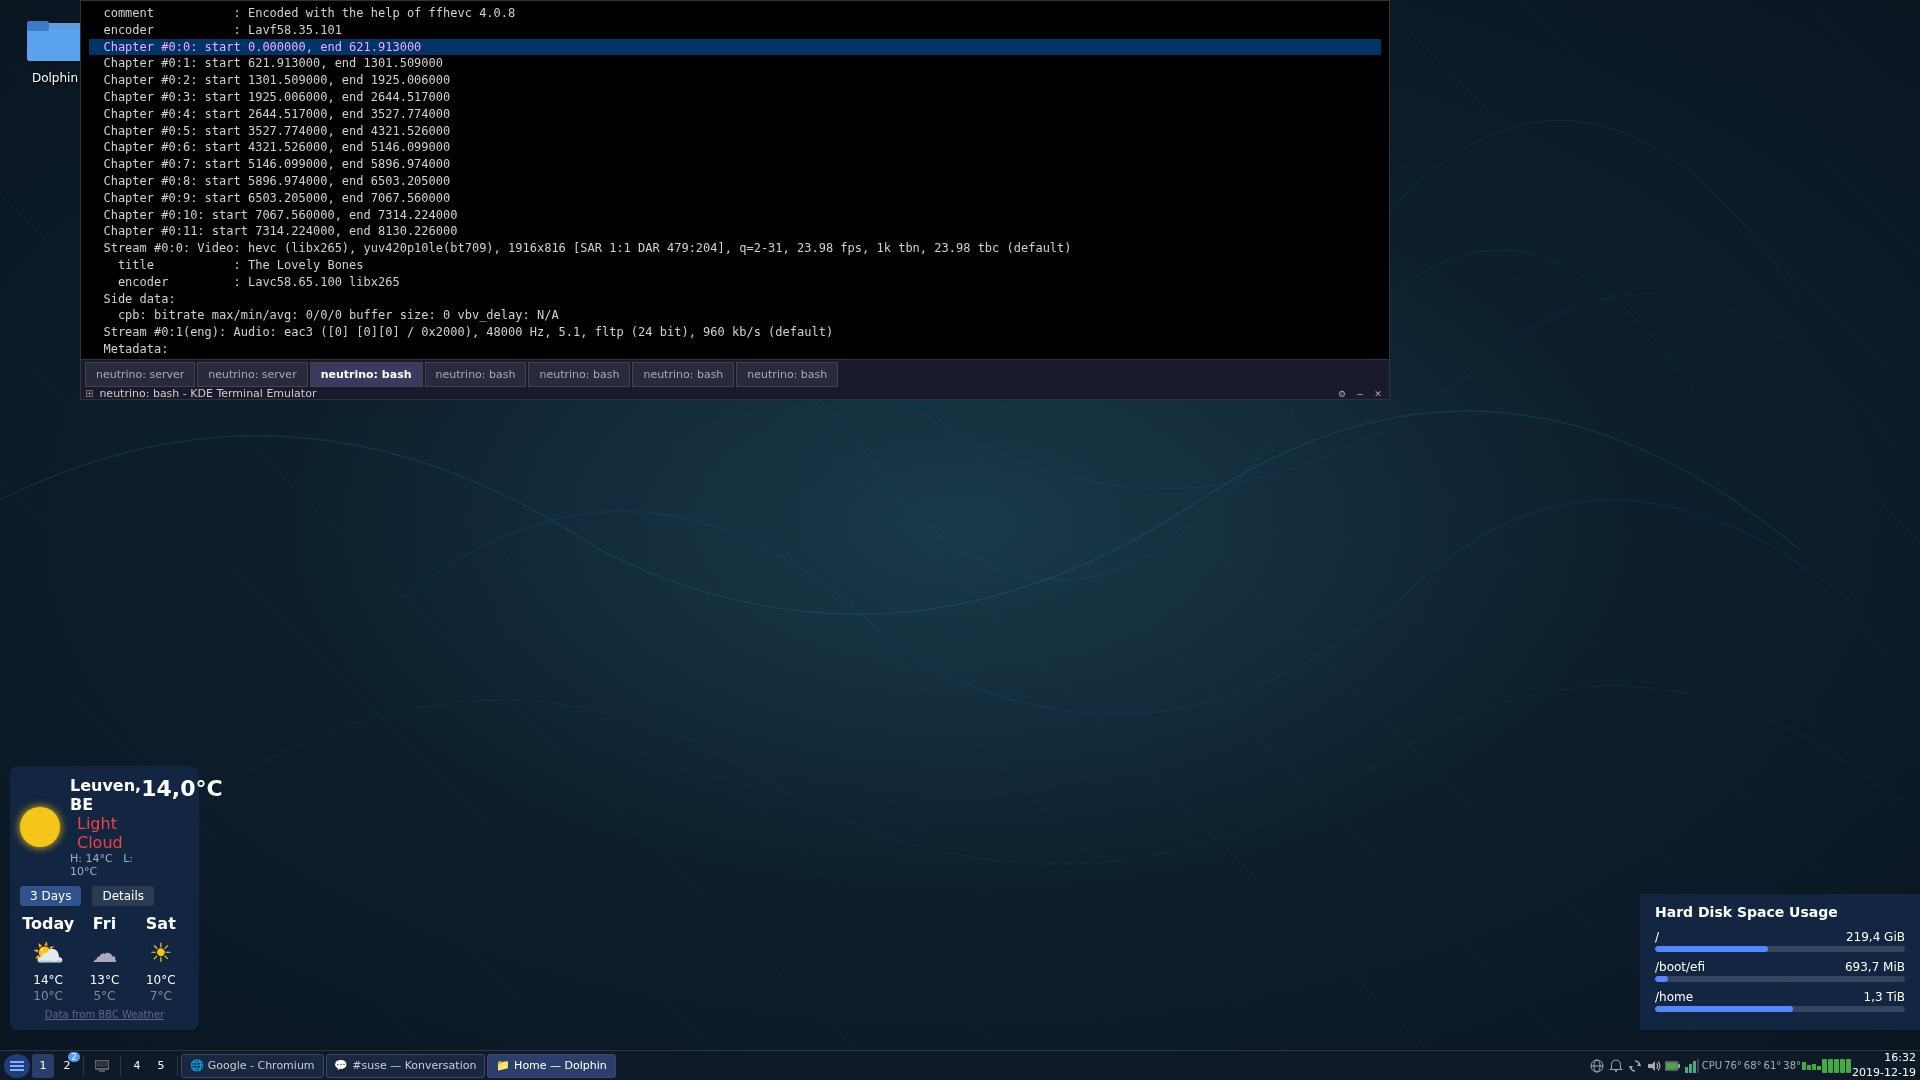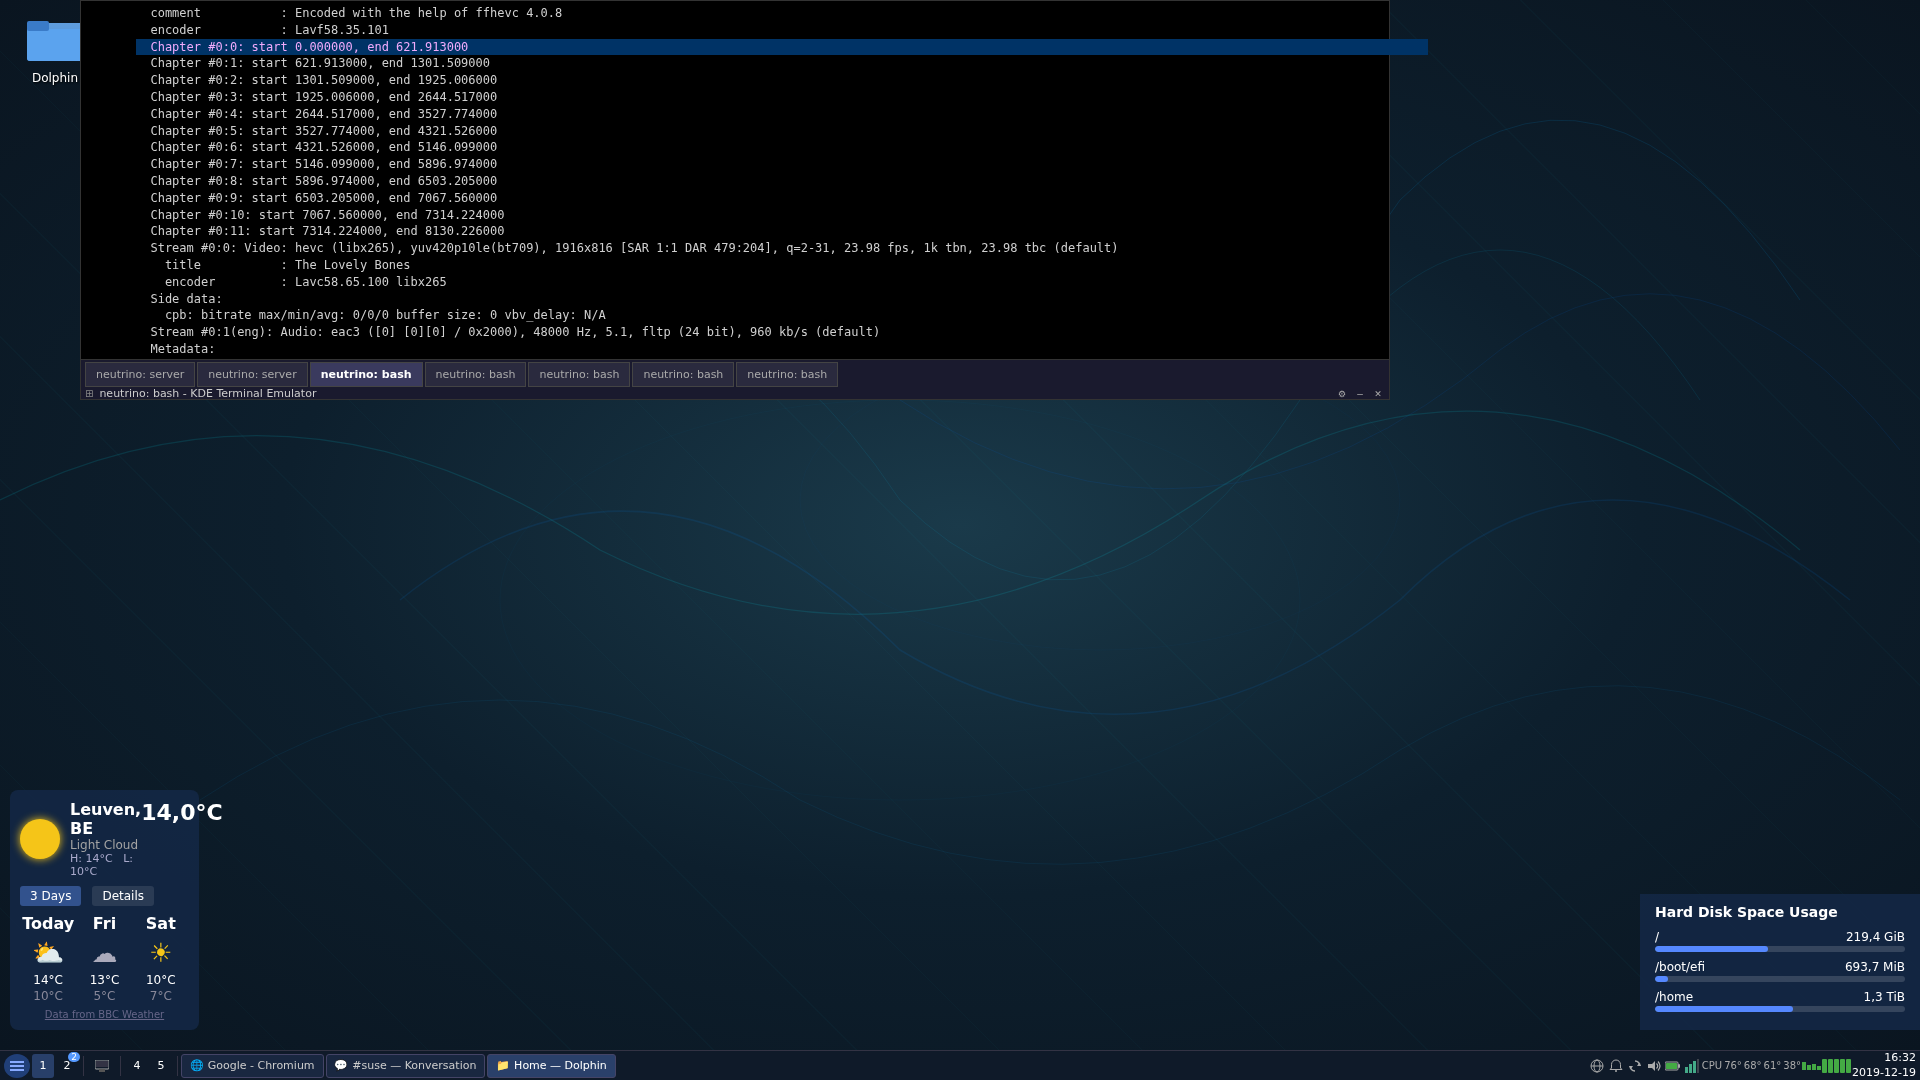--- a/index.html
+++ b/index.html
@@ -78,21 +78,20 @@
     }
     #terminal-content {
       width: 100%;
       height: 360px;
       overflow: hidden;
       padding: 4px 8px;
       font-family: 'DejaVu Sans Mono', 'Courier New', monospace;
       font-size: 12px;
       color: #d0d0d0;
       line-height: 1.4;
-      margin-left: 47px;
     }
     #terminal-content .line {
       white-space: pre;
     }
     #terminal-content .line.highlight {
       background: #003366;
       color: #f0abfc;
     }
 
     
@@ -206,22 +205,23 @@
     }
     .weather-location {
       font-size: 16px;
       font-weight: bold;
     }
     .weather-temp-main {
       font-size: 22px;
       font-weight: bold;
     }
     .weather-desc {
-      font-size: 12px;
-      color: #a3a3a3;
+      font-size: 16px;
+      color: #ef4444;
+      margin-left: 7px;
     }
     .weather-hi-lo {
       font-size: 11px;
       color: #aac;
     }
     .weather-sun-icon {
       width: 40px;
       height: 40px;
       background: #f5c518;
       border-radius: 50%;

